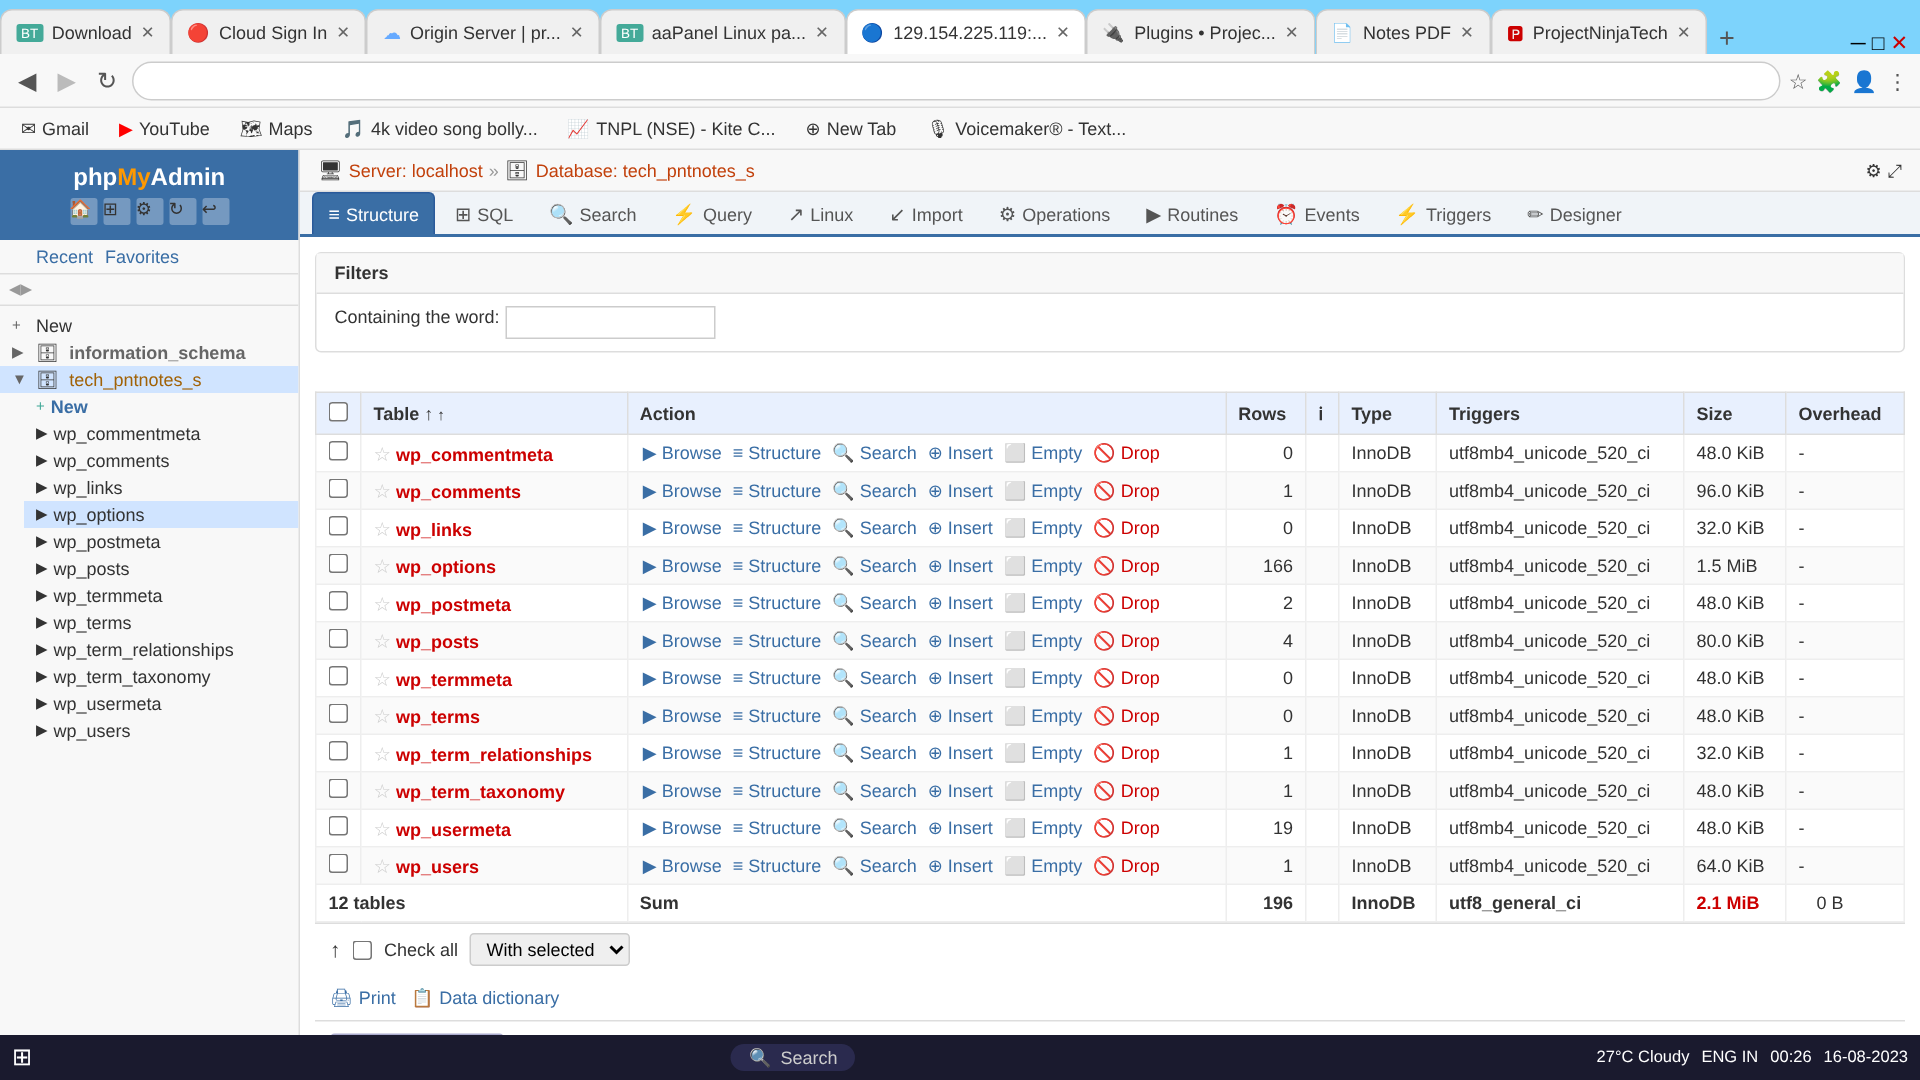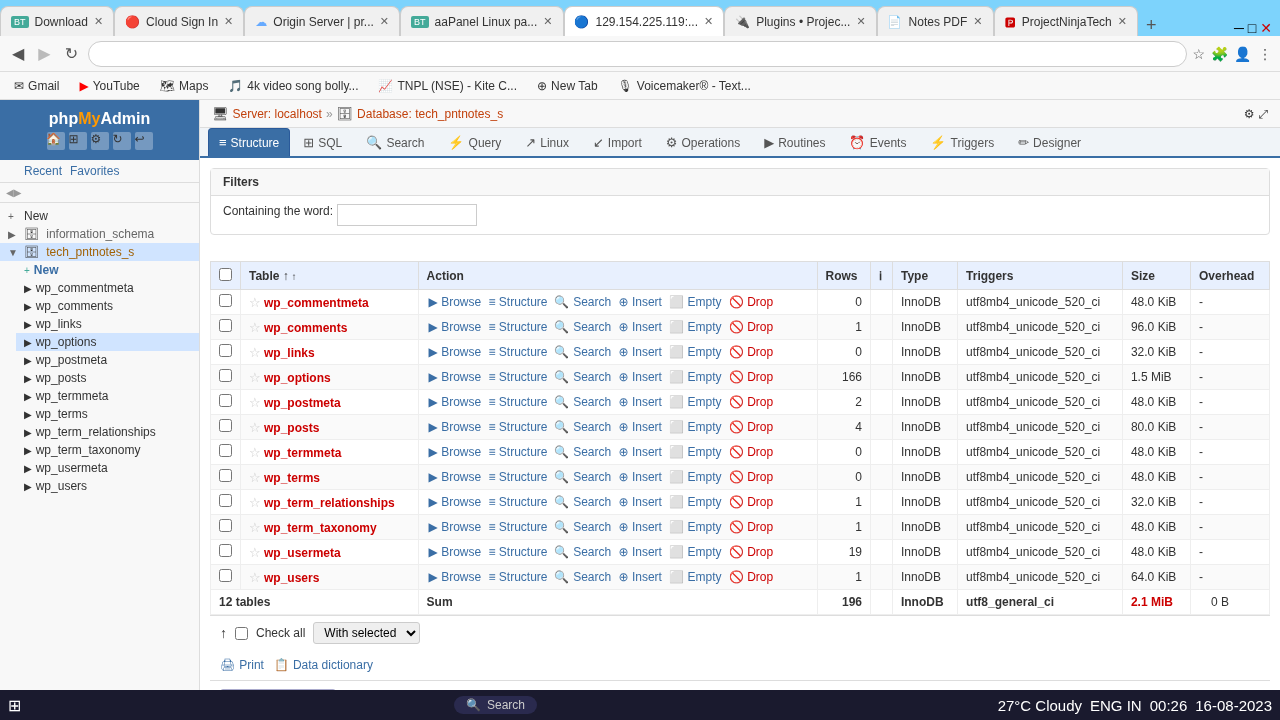--- a/index.html
+++ b/index.html
@@ -22,21 +22,21 @@
     .bookmark-item { display: flex; align-items: center; gap: 4px; font-size: 12px; color: #333; cursor: pointer; white-space: nowrap; padding: 2px 6px; border-radius: 3px; }
 
     
     .app-body { display: flex; height: calc(720px - 36px - 36px - 28px - 30px); }
 
     
     .taskbar { position: fixed; bottom: 0; left: 0; right: 0; height: 30px; background: #1a1a2e; display: flex; align-items: center; padding: 0 8px; gap: 8px; z-index: 100; }
     .taskbar-left { display: flex; align-items: center; gap: 4px; font-size: 11px; color: #fff; }
     .taskbar-center { flex: 1; display: flex; align-items: center; justify-content: center; }
     .taskbar-search { display: flex; align-items: center; background: #2a2a4e; border: none; border-radius: 12px; padding: 2px 12px; color: #ccc; font-size: 12px; gap: 6px; }
-    .taskbar-right { display: flex; align-items: flex-end; gap: 8px; font-size: 15px; color: #fff; margin-left: 28px; }
+    .taskbar-right { display: flex; align-items: flex-end; gap: 8px; font-size: 11px; color: #fff; margin-left: 28px; }
 
     
     .sidebar { width: 200px; background: #f8f8f8; border-right: 1px solid #ddd; overflow-y: auto; flex-shrink: 0; }
     .sidebar-logo { background: #3a6ea5; padding: 10px; display: flex; flex-direction: column; align-items: center; }
     .logo-text { color: #fff; font-size: 16px; font-weight: bold; }
     .logo-text span { color: #f90; }
     .sidebar-icons { display: flex; gap: 4px; margin-top: 4px; }
     .sidebar-icon-btn { width: 18px; height: 18px; background: rgba(255,255,255,0.3); border-radius: 2px; display: inline-block; cursor: pointer; }
     .sidebar-section { display: flex; gap: 8px; padding: 4px 24px; border-bottom: 1px solid #ddd; }
     .sidebar-link { color: #3a6ea5; cursor: pointer; font-size: 12px; text-decoration: none; }
@@ -219,21 +219,21 @@
     <div class="db-tree">
 
       <div class="tree-item">
         <span class="tree-icon">+</span>
         <span class="tree-label">New</span>
       </div>
 
       <div class="tree-item">
         <span class="tree-icon">▶</span>
         <span style="font-size:12px;margin-right:3px;">🗄</span>
-        <span class="tree-label db" style="color:#666;font-weight:normal;">information_schema</span>
+        <span class="tree-label db" style="color:#666;font-weight:bold;">information_schema</span>
       </div>
 
       <div class="tree-item selected">
         <span class="tree-icon">▼</span>
         <span style="font-size:12px;margin-right:3px;">🗄</span>
         <span class="tree-label db">tech_pntnotes_s</span>
       </div>
       <div class="tree-children">
         <div class="tree-item">
           <span style="font-size:10px;color:#4a9;">+</span>

